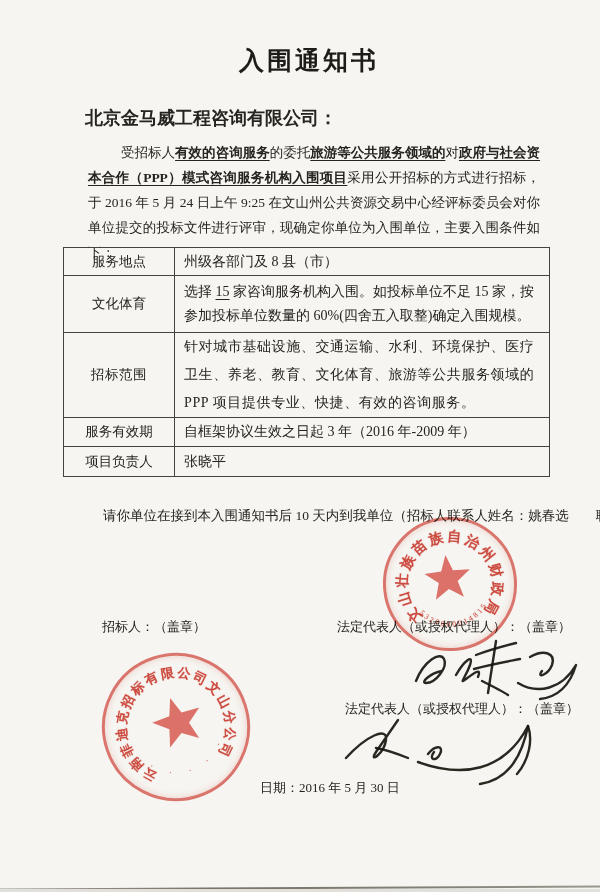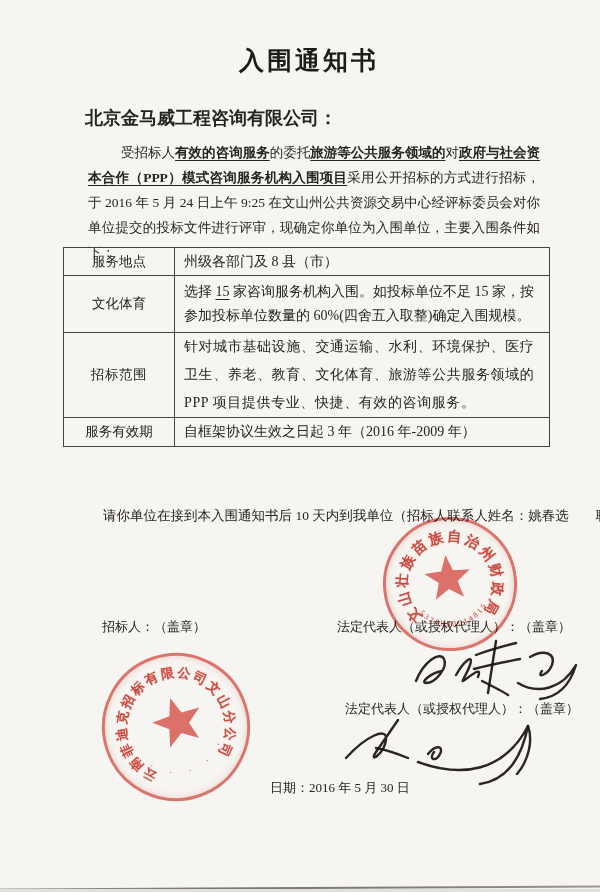--- a/index.html
+++ b/index.html
@@ -40,21 +40,21 @@
   .para2{
     position:absolute;left:85px;top:504px;width:480px;
     font-size:13.5px;line-height:24px;
   }
   .para2 .l1{text-indent:18px;white-space:nowrap;}
   .sig-label{position:absolute;font-size:13px;white-space:nowrap;}
   .sig-bidder{left:102px;top:618px;}
   .sig-legal1{left:337px;top:618px;}
   .sig-agency{left:102px;top:701px;}
   .sig-legal2{left:345px;top:700px;}
-  .date-line{position:absolute;left:270px;top:779px;font-size:13px;}
+  .date-line{position:absolute;left:260px;top:779px;font-size:13px;}
   
   .seal{position:absolute;border-radius:50%;mix-blend-mode:multiply;}
   .seal1{left:383px;top:517px;width:134px;height:134px;transform:rotate(-6deg);}
   .seal2{left:102px;top:653px;width:148px;height:148px;transform:rotate(-18deg);}
   .seal .rim{
     position:absolute;inset:0;border-radius:50%;
     border:3px solid rgba(214,70,60,.72);
     box-shadow:inset 0 0 7px rgba(214,70,60,.22);
   }
   .seal .ring-char{
@@ -95,20 +95,24 @@
       <td class="lbl">文化体育</td>
       <td class="val"><span>选择 </span><span class="u">15</span><span> 家咨询服务机构入围。如投标单位不足 15 家，按参加投标单位数量的 60%(四舍五入取整)确定入围规模。</span></td>
     </tr>
     <tr class="r4">
       <td class="lbl">招标范围</td>
       <td class="val">针对城市基础设施、交通运输、水利、环境保护、医疗卫生、养老、教育、文化体育、旅游等公共服务领域的 PPP 项目提供专业、快捷、有效的咨询服务。</td>
     </tr>
     <tr class="r5">
       <td class="lbl">服务有效期</td>
       <td class="val">自框架协议生效之日起 3 年（2016 年-2009 年）</td>
+    </tr>
+    <tr class="r6">
+      <td class="lbl">项目负责人</td>
+      <td class="val">张晓平</td>
     </tr>
   </tbody>
     </table>
 
   <div class="para2">
     <div class="l1">请你单位在接到本入围通知书后 10 天内到我单位（招标人联系人姓名：姚春选　　联系</div>
   </div>
 
   <div class="sig-label sig-bidder">招标人：（盖章）</div>
   <div class="sig-label sig-legal1">法定代表人（或授权代理人）：（盖章）</div>

